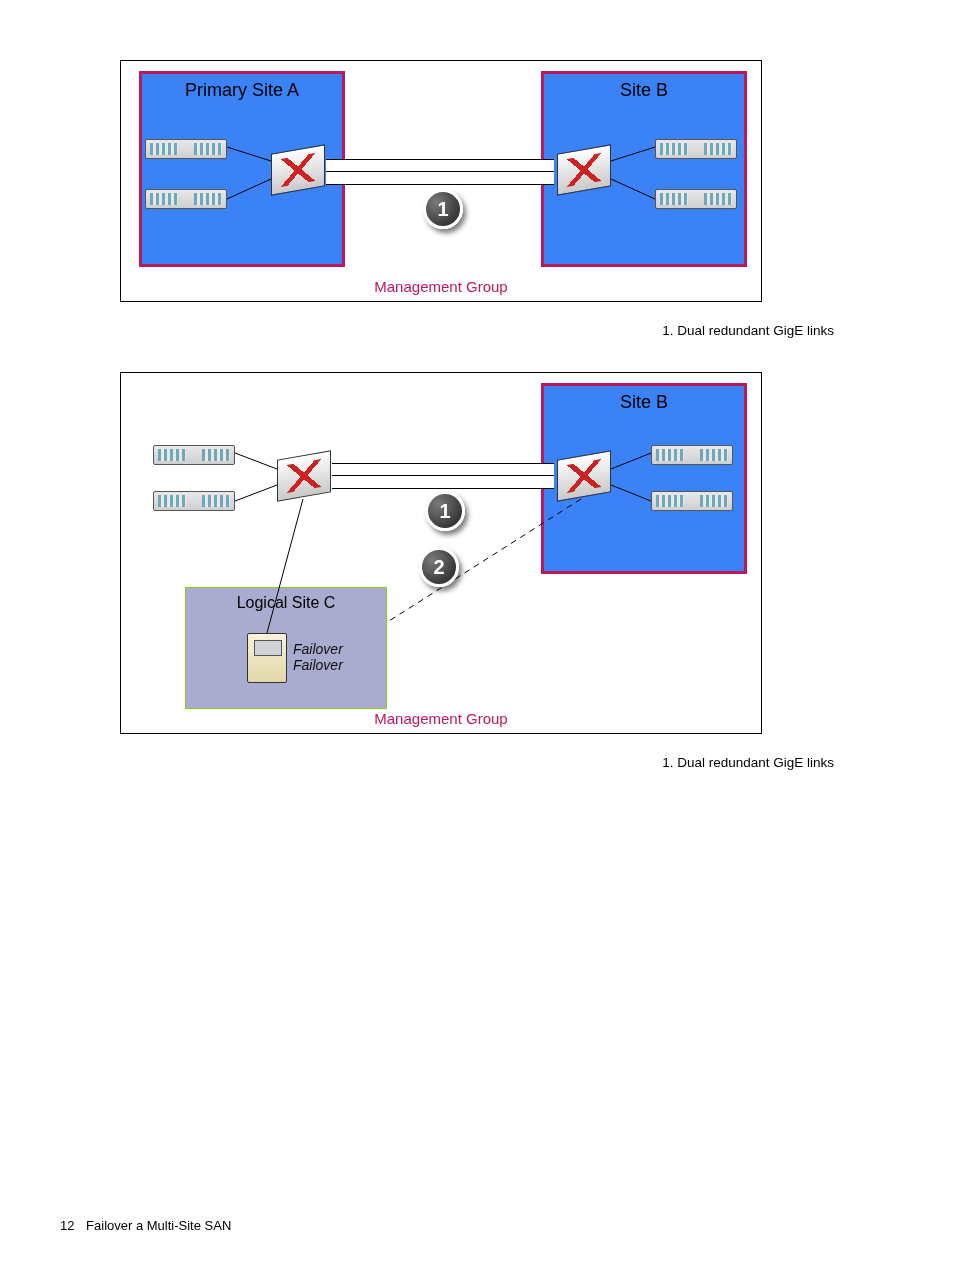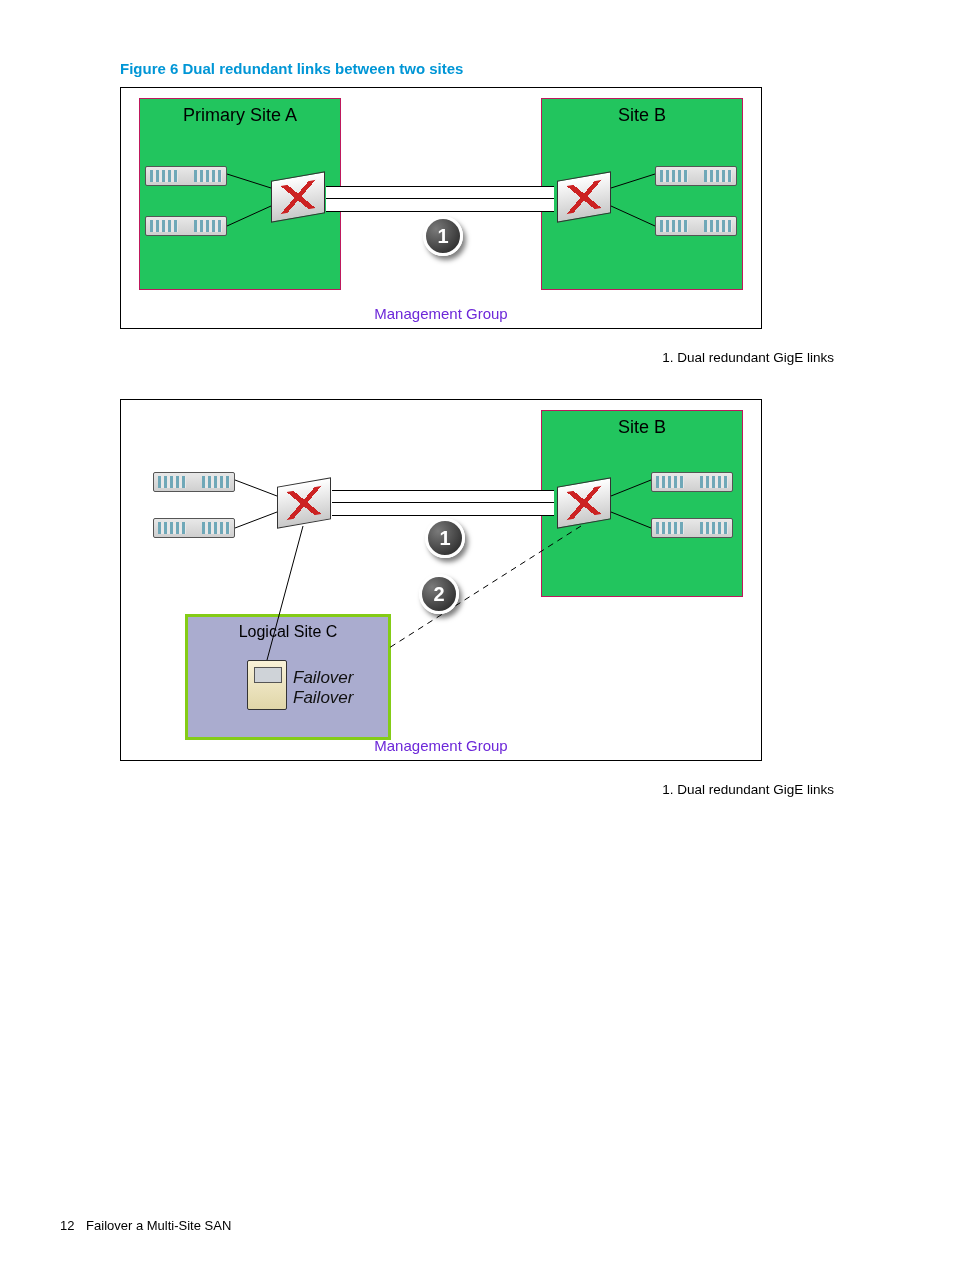--- a/index.html
+++ b/index.html
@@ -24,22 +24,22 @@
     border: 1px solid #000;
     background: #fff;
     position: relative;
     width: 640px;
     margin-bottom: 16px;
   }
   .fig6 { height: 240px; }
   .fig7 { height: 360px; }
   .site-box {
     position: absolute;
-    background: #22c55e;
-    border: 1px solid #be185d;
+    background: #3b82f6;
+    border: 3px solid #be185d;
     width: 200px;
   }
   .site-title {
     position: absolute;
     left: 0; right: 0; top: 6px;
     text-align: center;
     font-size: 18px;
     color: #000;
   }
   .storage {
@@ -71,21 +71,21 @@
     left: 6px; right: 6px; top: 6px; bottom: 6px;
     background:
       linear-gradient(45deg, transparent 45%, #c22 45%, #c22 55%, transparent 55%),
       linear-gradient(-45deg, transparent 45%, #c22 45%, #c22 55%, transparent 55%);
   }
   .mg-label {
     position: absolute;
     left: 0; right: 0; bottom: 6px;
     text-align: center;
     font-size: 15px;
-    color: #6d28d9;
+    color: #be185d;
   }
   .badge {
     position: absolute;
     width: 34px; height: 34px;
     border-radius: 50%;
     background: radial-gradient(circle at 30% 30%, #7a7a7a, #1e1e1e);
     border: 3px solid #fff;
     box-shadow: 3px 4px 5px rgba(0,0,0,0.5);
     color: #fff;
     font-weight: bold;
@@ -96,21 +96,21 @@
   .link-pipe {
     position: absolute;
     height: 12px;
     background: #fff;
     border-top: 1px solid #000;
     border-bottom: 1px solid #000;
   }
   .logical-box {
     position: absolute;
     background: rgba(141,144,191,0.75);
-    border: 3px solid #84cc16;
+    border: 1px solid #84cc16;
     width: 200px;
     height: 120px;
   }
   .logical-title {
     position: absolute;
     left: 0; right: 0; top: 6px;
     text-align: center;
     font-size: 16px;
     color: #000;
   }
@@ -124,21 +124,21 @@
   .server::before {
     content: "";
     position: absolute;
     left: 6px; top: 6px; width: 26px; height: 14px;
     background: #cfd3d8;
     border: 1px solid #555;
   }
   .fm-label {
     position: absolute;
     font-style: italic;
-    font-size: 17px;
+    font-size: 14px;
     color: #111;
     line-height: 1.2;
   }
   .legend {
     font-size: 13.5px;
     margin: 14px 0 28px 14px;
     line-height: 1.9;
     text-align: right;
   }
   .footer {
@@ -147,21 +147,20 @@
     font-size: 13px;
   }
   .footer-pageno { margin-right: 8px; }
   svg.overlay { position:absolute; left:0; top:0; pointer-events:none; }
 </style>
 </head>
 <body>
 
 <div class="page">
 
-  <div class="fig-caption">Figure 6 Dual redundant links between two sites</div>
   <div class="fig-box fig6">
     <div class="site-box" style="left:18px;top:10px;height:190px;">
       <div class="site-title">Primary Site A</div>
     </div>
     <div class="site-box" style="left:420px;top:10px;height:190px;">
       <div class="site-title">Site B</div>
     </div>
 
     <div class="storage" style="left:24px;top:78px;"></div>
     <div class="storage" style="left:24px;top:128px;"></div>

